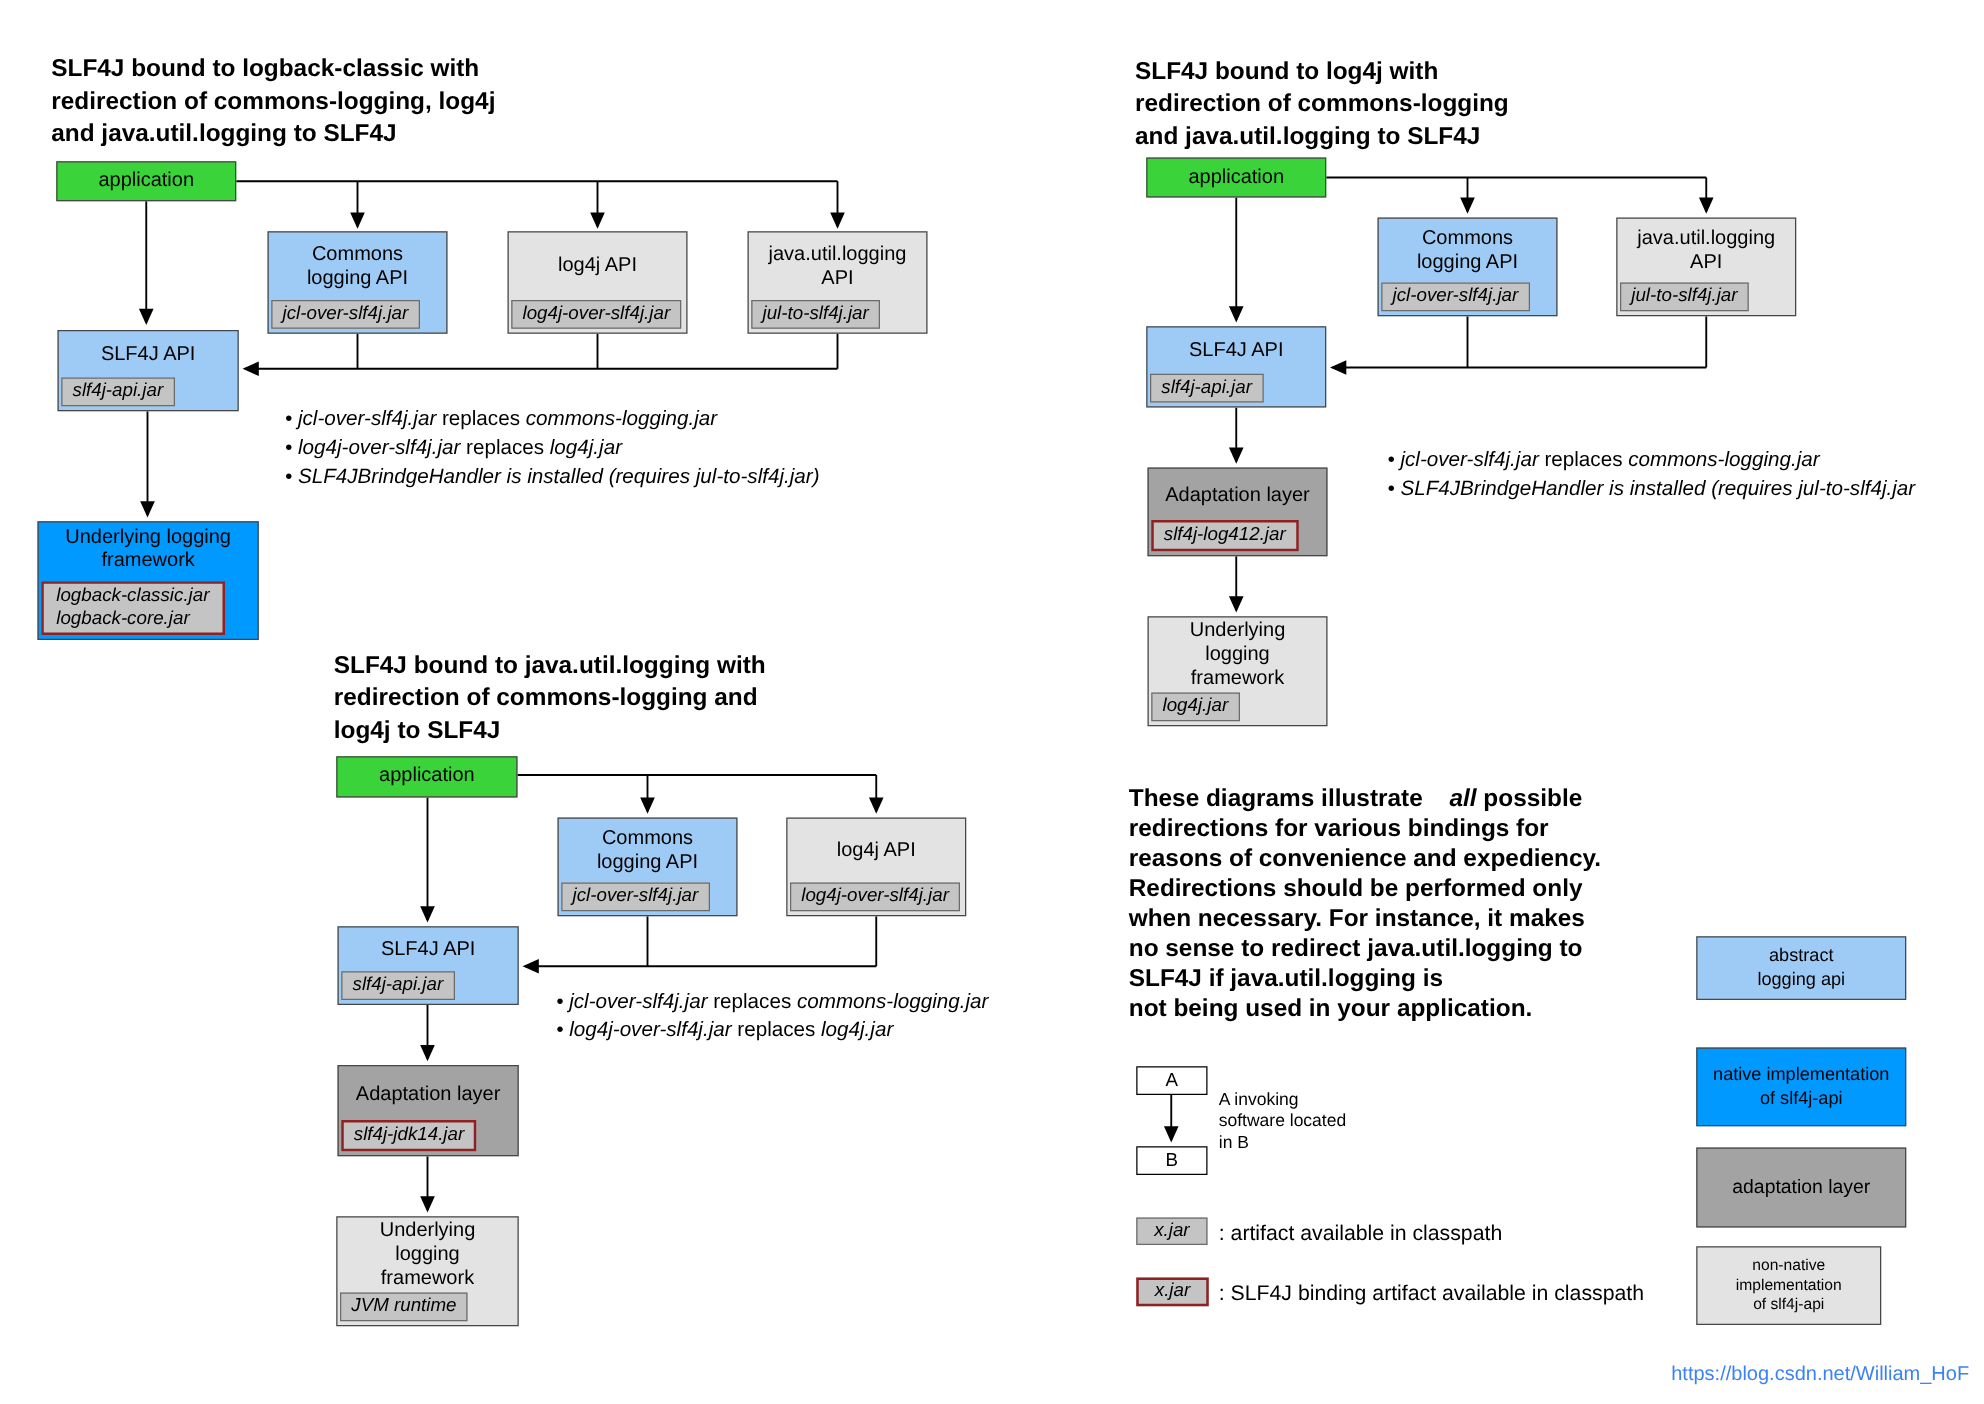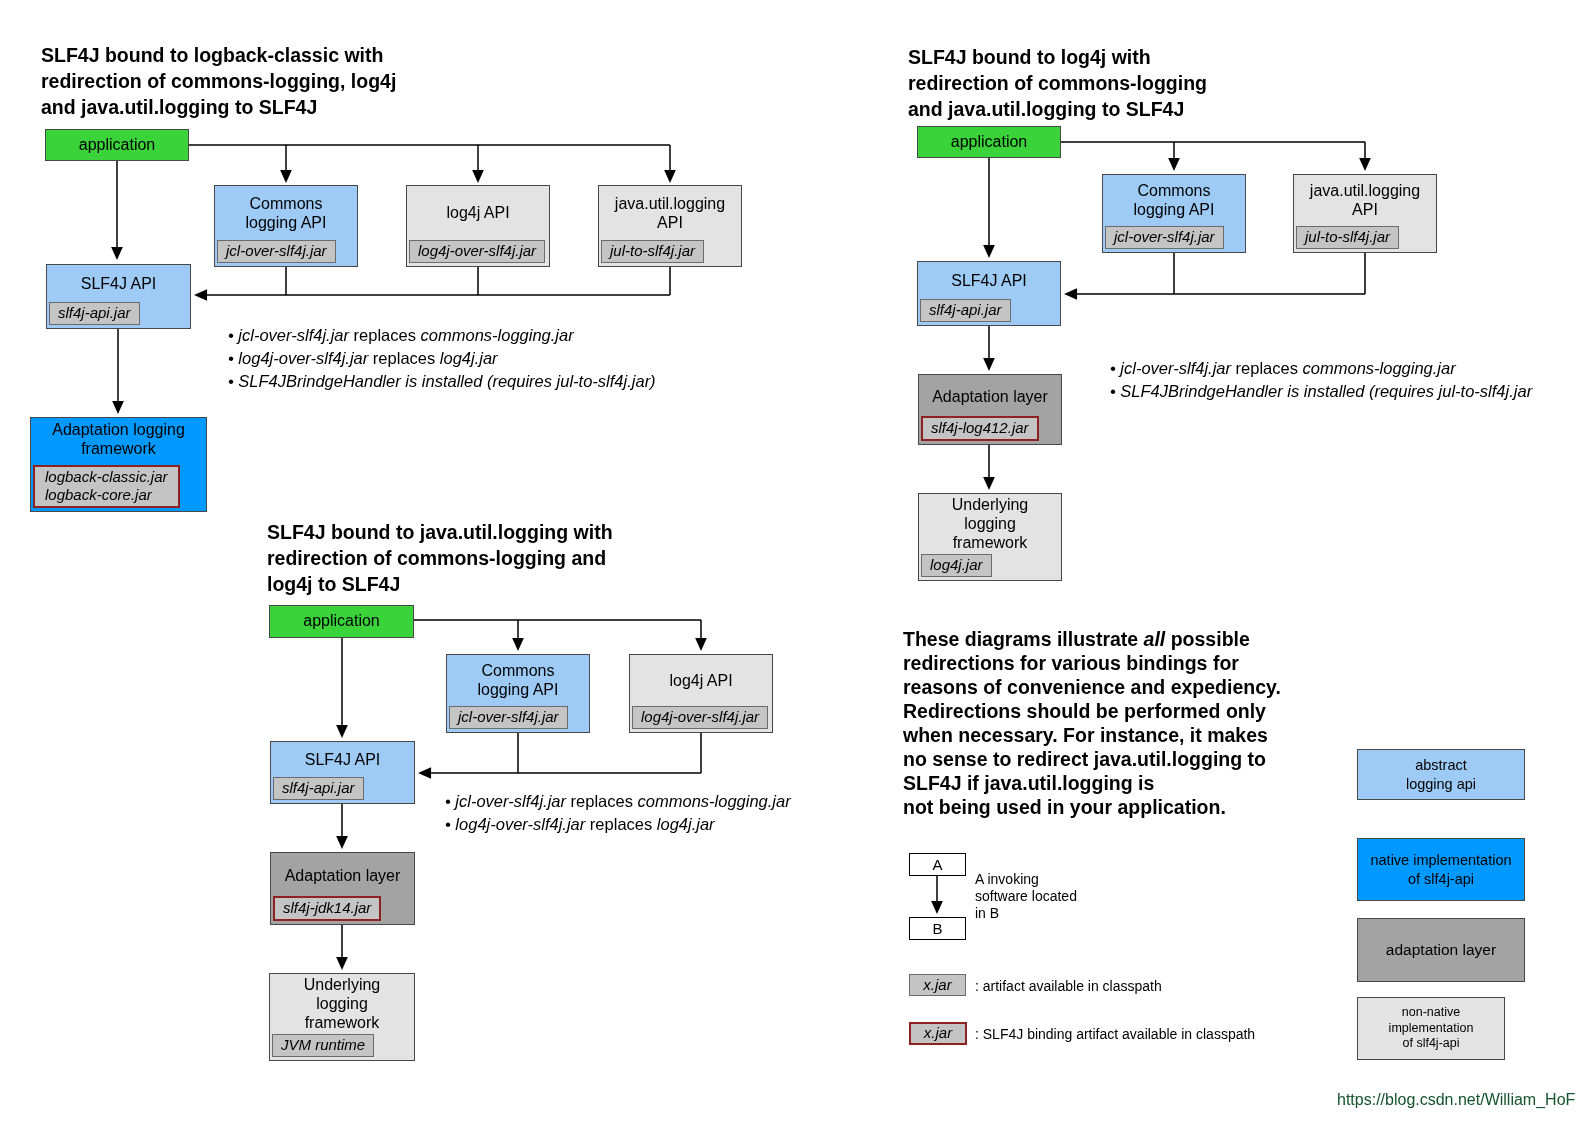--- a/index.html
+++ b/index.html
@@ -27,32 +27,32 @@
   .tag { position:absolute; left:2px; bottom:3px; z-index:3;
          background:#C4C4C4; border:1px solid #6B6B6B;
          font-style:italic; font-size:15px; line-height:1.25;
          padding:1px 8px; white-space:pre-line; text-align:center; }
   .tag.red { border:2.5px solid #8E2121; }
   .tag.two { text-align:left; padding:1px 10px; }
 
   .title { position:absolute; z-index:2; font-weight:bold; font-size:19.5px;
            line-height:26px; white-space:pre-line; }
   .note  { position:absolute; z-index:2; font-weight:bold; font-size:19.5px; line-height:24px; }
-  .note .it { font-style:italic; }
+  .note .it { font-style:italic;margin-left:16px; }
 
   .bullets { position:absolute; z-index:2; font-size:16.5px; line-height:23px; white-space:nowrap; }
   .bullets .it { font-style:italic; }
 
-  .cap { position:absolute; z-index:2; font-size:14px; line-height:17px; white-space:pre-line; }
+  .cap { position:absolute; z-index:2; font-size:17px; line-height:17px; white-space:pre-line; }
 
   .sw { position:absolute; z-index:2; border:1.5px solid #474747;
         display:flex; align-items:center; justify-content:center;
         text-align:center; white-space:pre-line; line-height:1.25; }
 
-  .watermark { position:absolute; z-index:2; font-size:16px; color:#14532d; }
+  .watermark { position:absolute; z-index:2; font-size:16px; color:#3b82f6; }
 </style>
 </head>
 <body>
 
 <div id="stage">
 
   <svg id="wires">
     <defs>
       <marker id="ah" viewBox="0 0 10 10" refX="8.5" refY="5" markerWidth="14" markerHeight="13" markerUnits="userSpaceOnUse" orient="auto">
         <path d="M0,0.5 L10,5 L0,9.5 Z" style="fill:#000;stroke:none"></path>
@@ -116,21 +116,21 @@
     <div class="tag">slf4j-api.jar</div>
   </div>
 
   <div class="bullets" style="left:228px;top:324px;">
     <div><span class="it">• jcl-over-slf4j.jar</span><span> replaces </span><span class="it">commons-logging.jar</span></div>
     <div><span class="it">• log4j-over-slf4j.jar</span><span> replaces </span><span class="it">log4j.jar</span></div>
     <div><span class="it">• SLF4JBrindgeHandler is installed (requires jul-to-slf4j.jar)</span><span></span><span class="it"></span></div>
   </div>
 
   <div class="node bl t2" style="left:30px;top:417px;width:177px;height:95px;">
-    <div class="nlabel">Adaptation logging
+    <div class="nlabel">Underlying logging
 framework</div>
     <div class="tag red two">logback-classic.jar
 logback-core.jar</div>
   </div>
 
   <div class="title" style="left:908px;top:44px;">SLF4J bound to log4j with
 redirection of commons-logging
 and java.util.logging to SLF4J</div>
 
   <div class="node green" style="left:917px;top:126px;width:144px;height:32px;">

